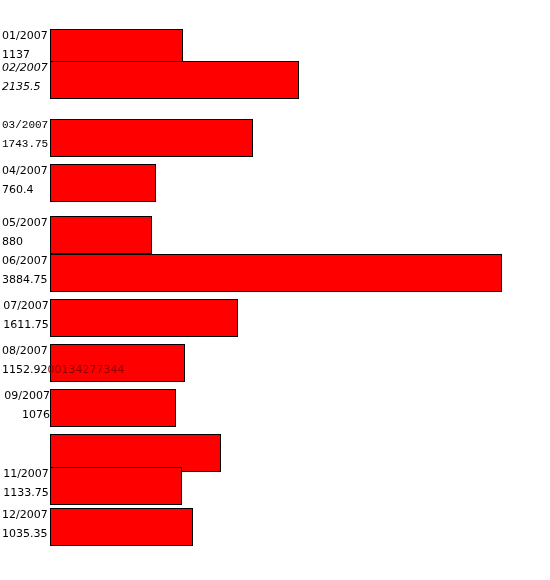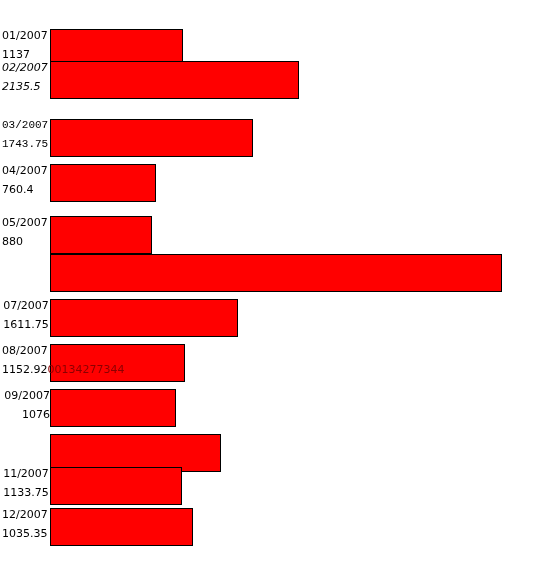--- a/index.html
+++ b/index.html
@@ -110,20 +110,24 @@
     <div class="bar-row" style="top: 206px; margin-top: 7px;">
       <div class="row-label">
         <span class="label-month">05/2007</span>
         <span class="label-value"><span class="value-base">880</span></span>
       </div>
       <div class="bar-track" style="left: 50px; height: 38px; width: 102px;">
         <div class="bar" style="background: rgb(255, 0, 0); border-color: rgb(0, 0, 0);"></div>
       </div>
     </div>
     <div class="bar-row" style="top: 251px;">
+      <div class="row-label">
+        <span class="label-month">06/2007</span>
+        <span class="label-value"><span class="value-base">3884.75</span></span>
+      </div>
       <div class="bar-track" style="left: 50px; height: 38px; width: 452px;">
         <div class="bar" style="background: rgb(255, 0, 0); border-color: rgb(0, 0, 0);"></div>
       </div>
     </div>
     <div class="bar-row" style="top: 296px; text-align: center;">
       <div class="row-label">
         <span class="label-month">07/2007</span>
         <span class="label-value"><span class="value-base">1611.75</span></span>
       </div>
       <div class="bar-track" style="left: 50px; height: 38px; width: 188px;">

